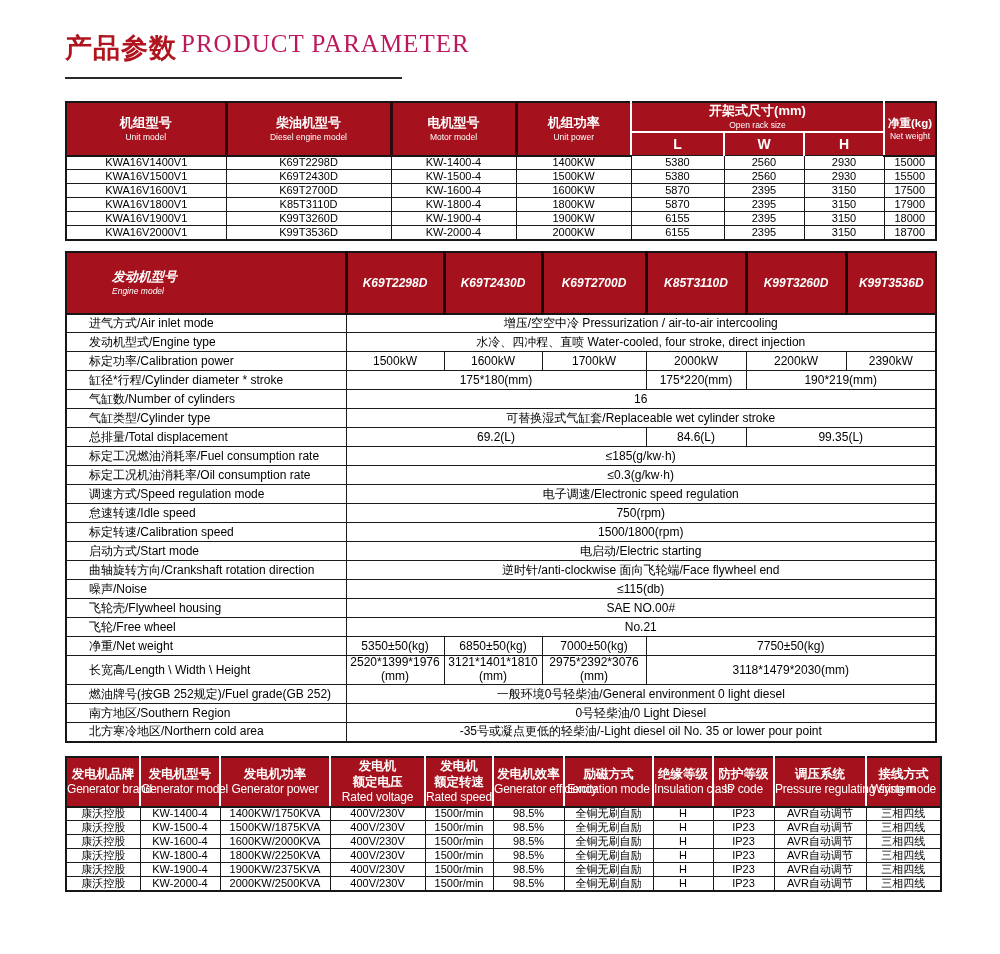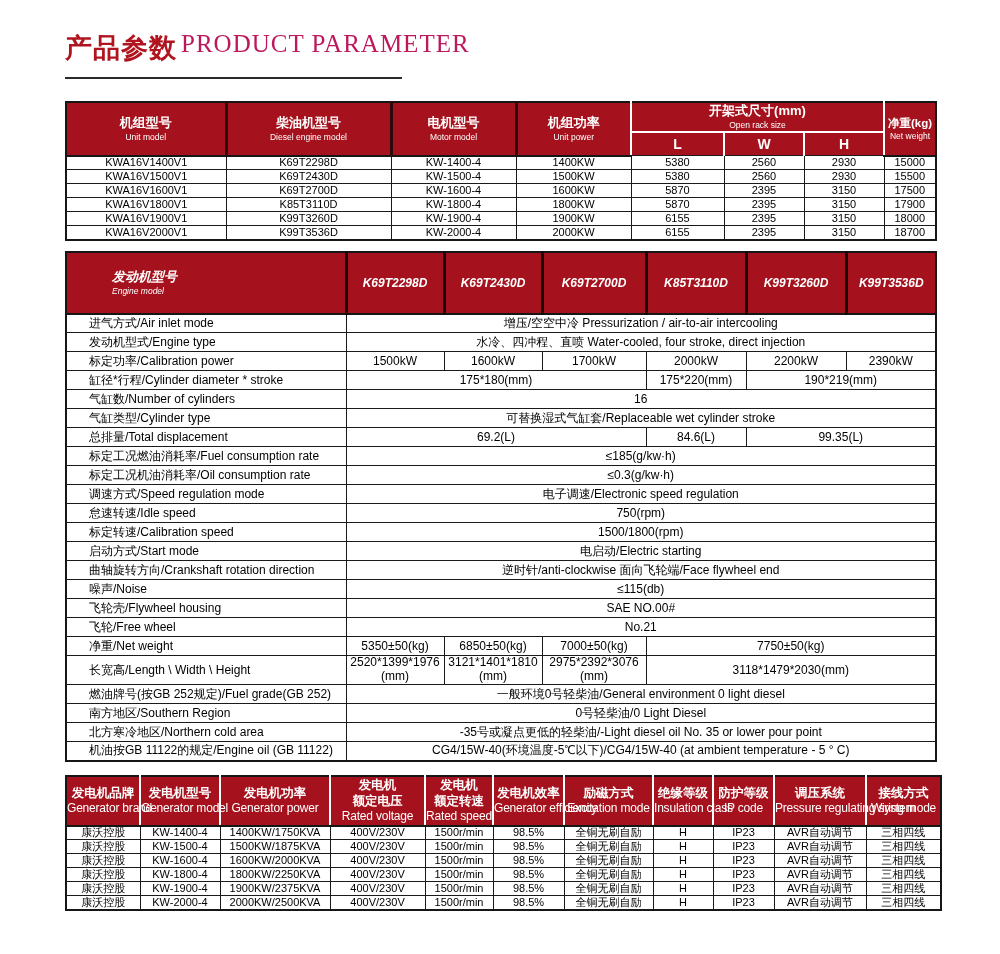--- a/index.html
+++ b/index.html
@@ -309,24 +309,20 @@
           <td colspan="6">一般环境0号轻柴油/General environment 0 light diesel</td>
         </tr>
         <tr>
           <td class="lbl">南方地区/Southern Region</td>
           <td colspan="6">0号轻柴油/0 Light Diesel</td>
         </tr>
         <tr>
           <td class="lbl">北方寒冷地区/Northern cold area</td>
           <td colspan="6">-35号或凝点更低的轻柴油/-Light diesel oil No. 35 or lower pour point</td>
         </tr>
-        <tr>
-          <td class="lbl">机油按GB 11122的规定/Engine oil (GB 11122)</td>
-          <td colspan="6">CG4/15W-40(环境温度-5℃以下)/CG4/15W-40 (at ambient temperature - 5 ° C)</td>
-        </tr>
       </tbody>
   </table>
 
   <table class="t t3">
     <colgroup>
       <col style="width:74px">
         <col style="width:80px">
         <col style="width:110px">
         <col style="width:95px">
       <col style="width:68px">

